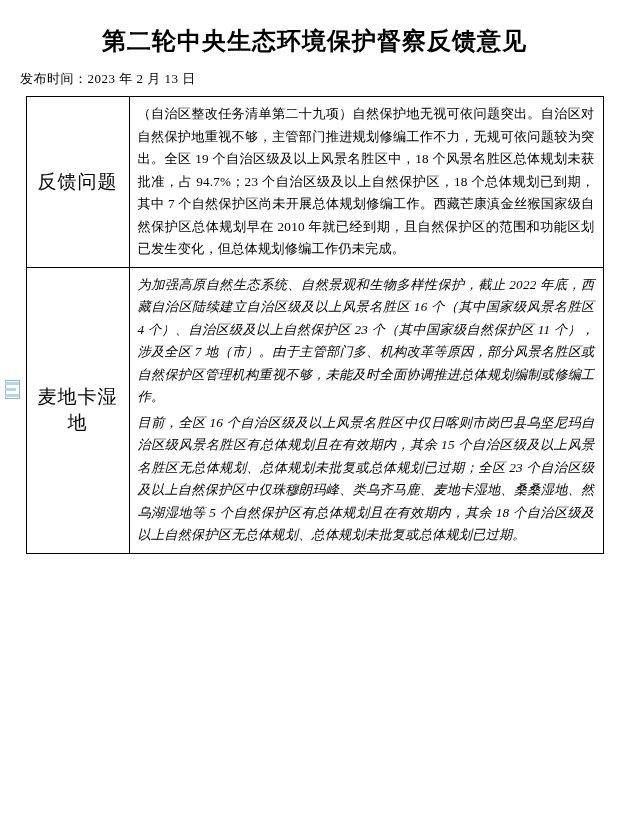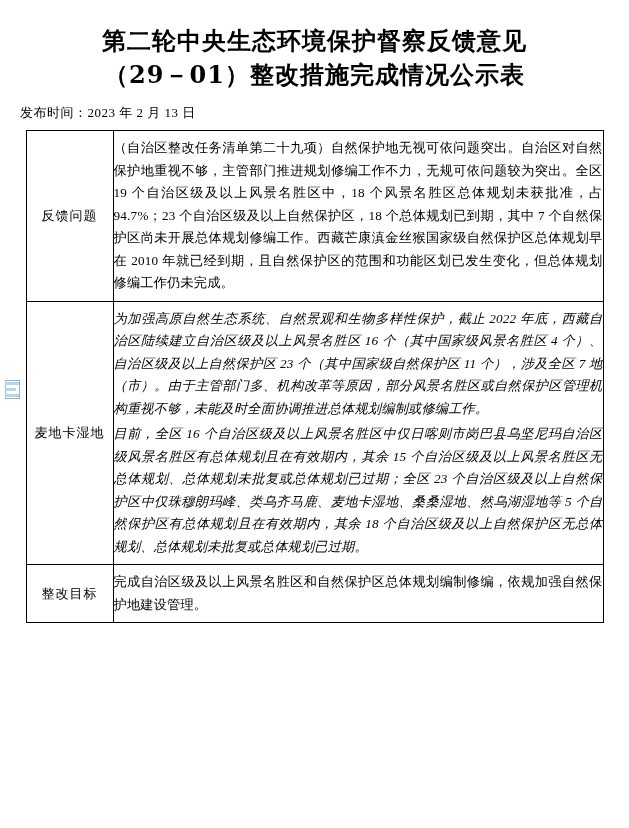--- a/index.html
+++ b/index.html
@@ -45,26 +45,26 @@
   }
   table.doc {
     border-collapse: collapse;
     width: 578px;
     margin: 8px auto 0 auto;
     table-layout: fixed;
   }
   table.doc td {
     border: 1px solid #000;
     vertical-align: middle;
-    padding: 6px 0;
+    padding: 6px 8px;
   }
   td.label {
     width: 86px;
     text-align: center;
-    font-size: 13px;
+    font-size: 19px;
     letter-spacing: 1px;
     font-family: "Liberation Serif", serif;
   }
   td.content {
     font-size: 13.2px;
     line-height: 22.5px;
     text-align: justify;
     text-justify: inter-ideograph;
     letter-spacing: 0.2px;
     font-family: "Liberation Serif", serif;
@@ -114,42 +114,35 @@
 
   <div class="deco">
     <div class="box"></div>
     <div class="bar b1"></div>
     <div class="bar b2"></div>
     <div class="bar b3"></div>
   </div>
 
   <div class="title-block">
     <div class="title-line">第二轮中央生态环境保护督察反馈意见</div>
-    <div class="title-line">（29－01）整改措施完成情况公示表</div>
   </div>
 
   <div class="pub-date">发布时间：2023 年 2 月 13 日</div>
 
   <table class="doc">
     <tbody>
       <tr>
         <td class="label">反馈问题</td>
         <td class="content">
           <p>（自治区整改任务清单第二十九项）自然保护地无视可依问题突出。自治区对自然保护地重视不够，主管部门推进规划修编工作不力，无规可依问题较为突出。全区 19 个自治区级及以上风景名胜区中，18 个风景名胜区总体规划未获批准，占 94.7%；23 个自治区级及以上自然保护区，18 个总体规划已到期，其中 7 个自然保护区尚未开展总体规划修编工作。西藏芒康滇金丝猴国家级自然保护区总体规划早在 2010 年就已经到期，且自然保护区的范围和功能区划已发生变化，但总体规划修编工作仍未完成。</p>
         </td>
       </tr>
       <tr>
         <td class="label">麦地卡湿地</td>
         <td class="content mid">
           <p>为加强高原自然生态系统、自然景观和生物多样性保护，截止 2022 年底，西藏自治区陆续建立自治区级及以上风景名胜区 16 个（其中国家级风景名胜区 4 个）、自治区级及以上自然保护区 23 个（其中国家级自然保护区 11 个），涉及全区 7 地（市）。由于主管部门多、机构改革等原因，部分风景名胜区或自然保护区管理机构重视不够，未能及时全面协调推进总体规划编制或修编工作。</p>
           <p>目前，全区 16 个自治区级及以上风景名胜区中仅日喀则市岗巴县乌坚尼玛自治区级风景名胜区有总体规划且在有效期内，其余 15 个自治区级及以上风景名胜区无总体规划、总体规划未批复或总体规划已过期；全区 23 个自治区级及以上自然保护区中仅珠穆朗玛峰、类乌齐马鹿、麦地卡湿地、桑桑湿地、然乌湖湿地等 5 个自然保护区有总体规划且在有效期内，其余 18 个自治区级及以上自然保护区无总体规划、总体规划未批复或总体规划已过期。</p>
         </td>
       </tr>
-      <tr>
-        <td class="label">整改目标</td>
-        <td class="content">
-          <p>完成自治区级及以上风景名胜区和自然保护区总体规划编制修编，依规加强自然保护地建设管理。</p>
-        </td>
-      </tr>
     </tbody>
   </table>
 
 </div>
 
 </body></html>

